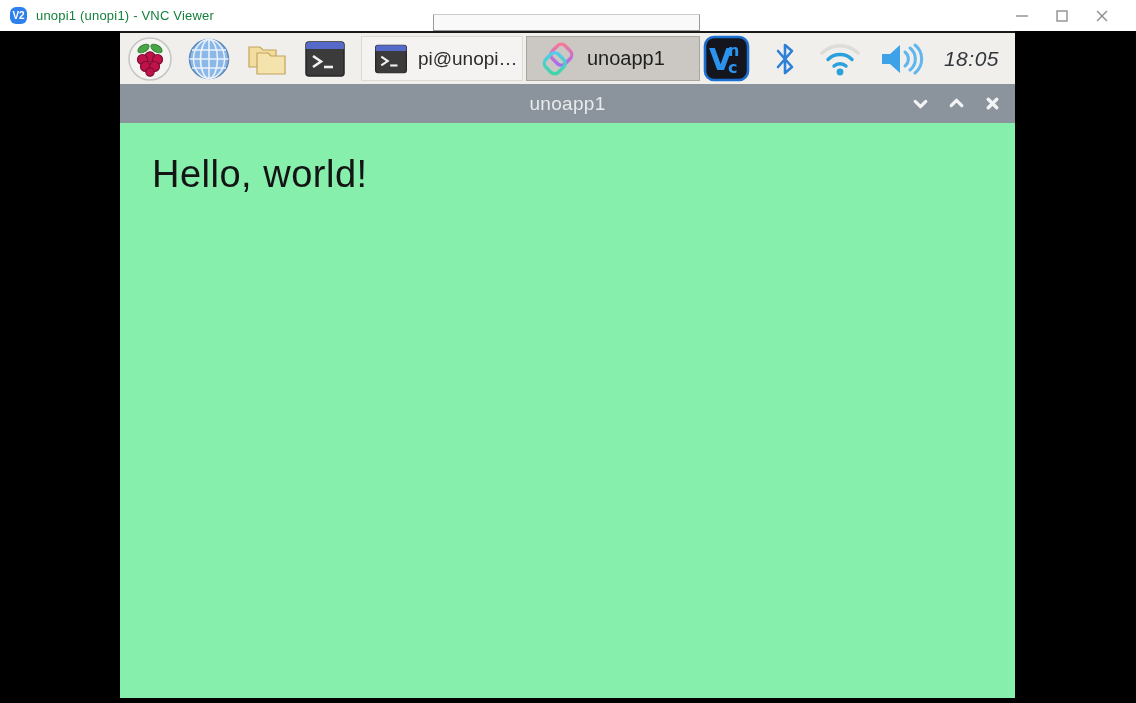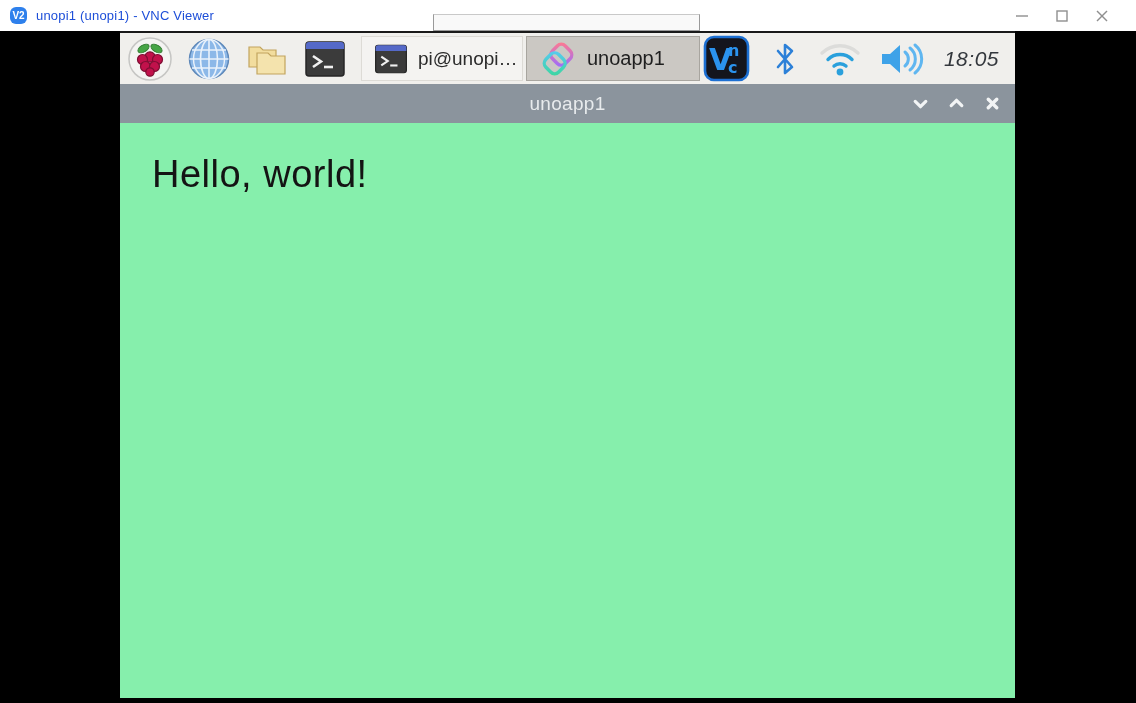--- a/index.html
+++ b/index.html
@@ -5,21 +5,21 @@
   * { margin:0; padding:0; box-sizing:border-box; }
   html,body { width:1136px; height:703px; overflow:hidden; background:#000;
               font-family:"Liberation Sans", sans-serif; }
 
   
   .win-titlebar { position:absolute; left:0; top:0; width:1136px; height:31px;
     background:#ffffff; display:flex; align-items:center; z-index:5; }
   .win-app-icon { width:17px; height:17px; border-radius:6px; background:#2e80ec;
     margin-left:10px; display:flex; align-items:center; justify-content:center; }
   .win-app-icon span { color:#fff; font-size:10px; font-weight:bold; line-height:1; }
-  .win-title { margin-left:9px; font-size:13px; color:#1d4ed8; letter-spacing:.2px; }
+  .win-title { margin-left:9px; font-size:13px; color:#15803d; letter-spacing:.2px; }
   .win-controls { margin-left:auto; display:flex; align-items:center; padding-right:14px; }
   .win-ctrl { width:40px; height:28px; display:flex; align-items:center; justify-content:center; }
 
   
   .toolbar-tab { position:absolute; left:433px; top:14px; width:267px; height:17px;
     background:#f9f9f9; border:1px solid #9a9a9a; border-top-color:#c9c9c9; z-index:6; }
 
   
   .viewport { position:absolute; left:0; top:31px; width:1136px; height:572px; background:#000; }
   .remote { position:absolute; left:120px; top:0; width:895px; height:667px;

